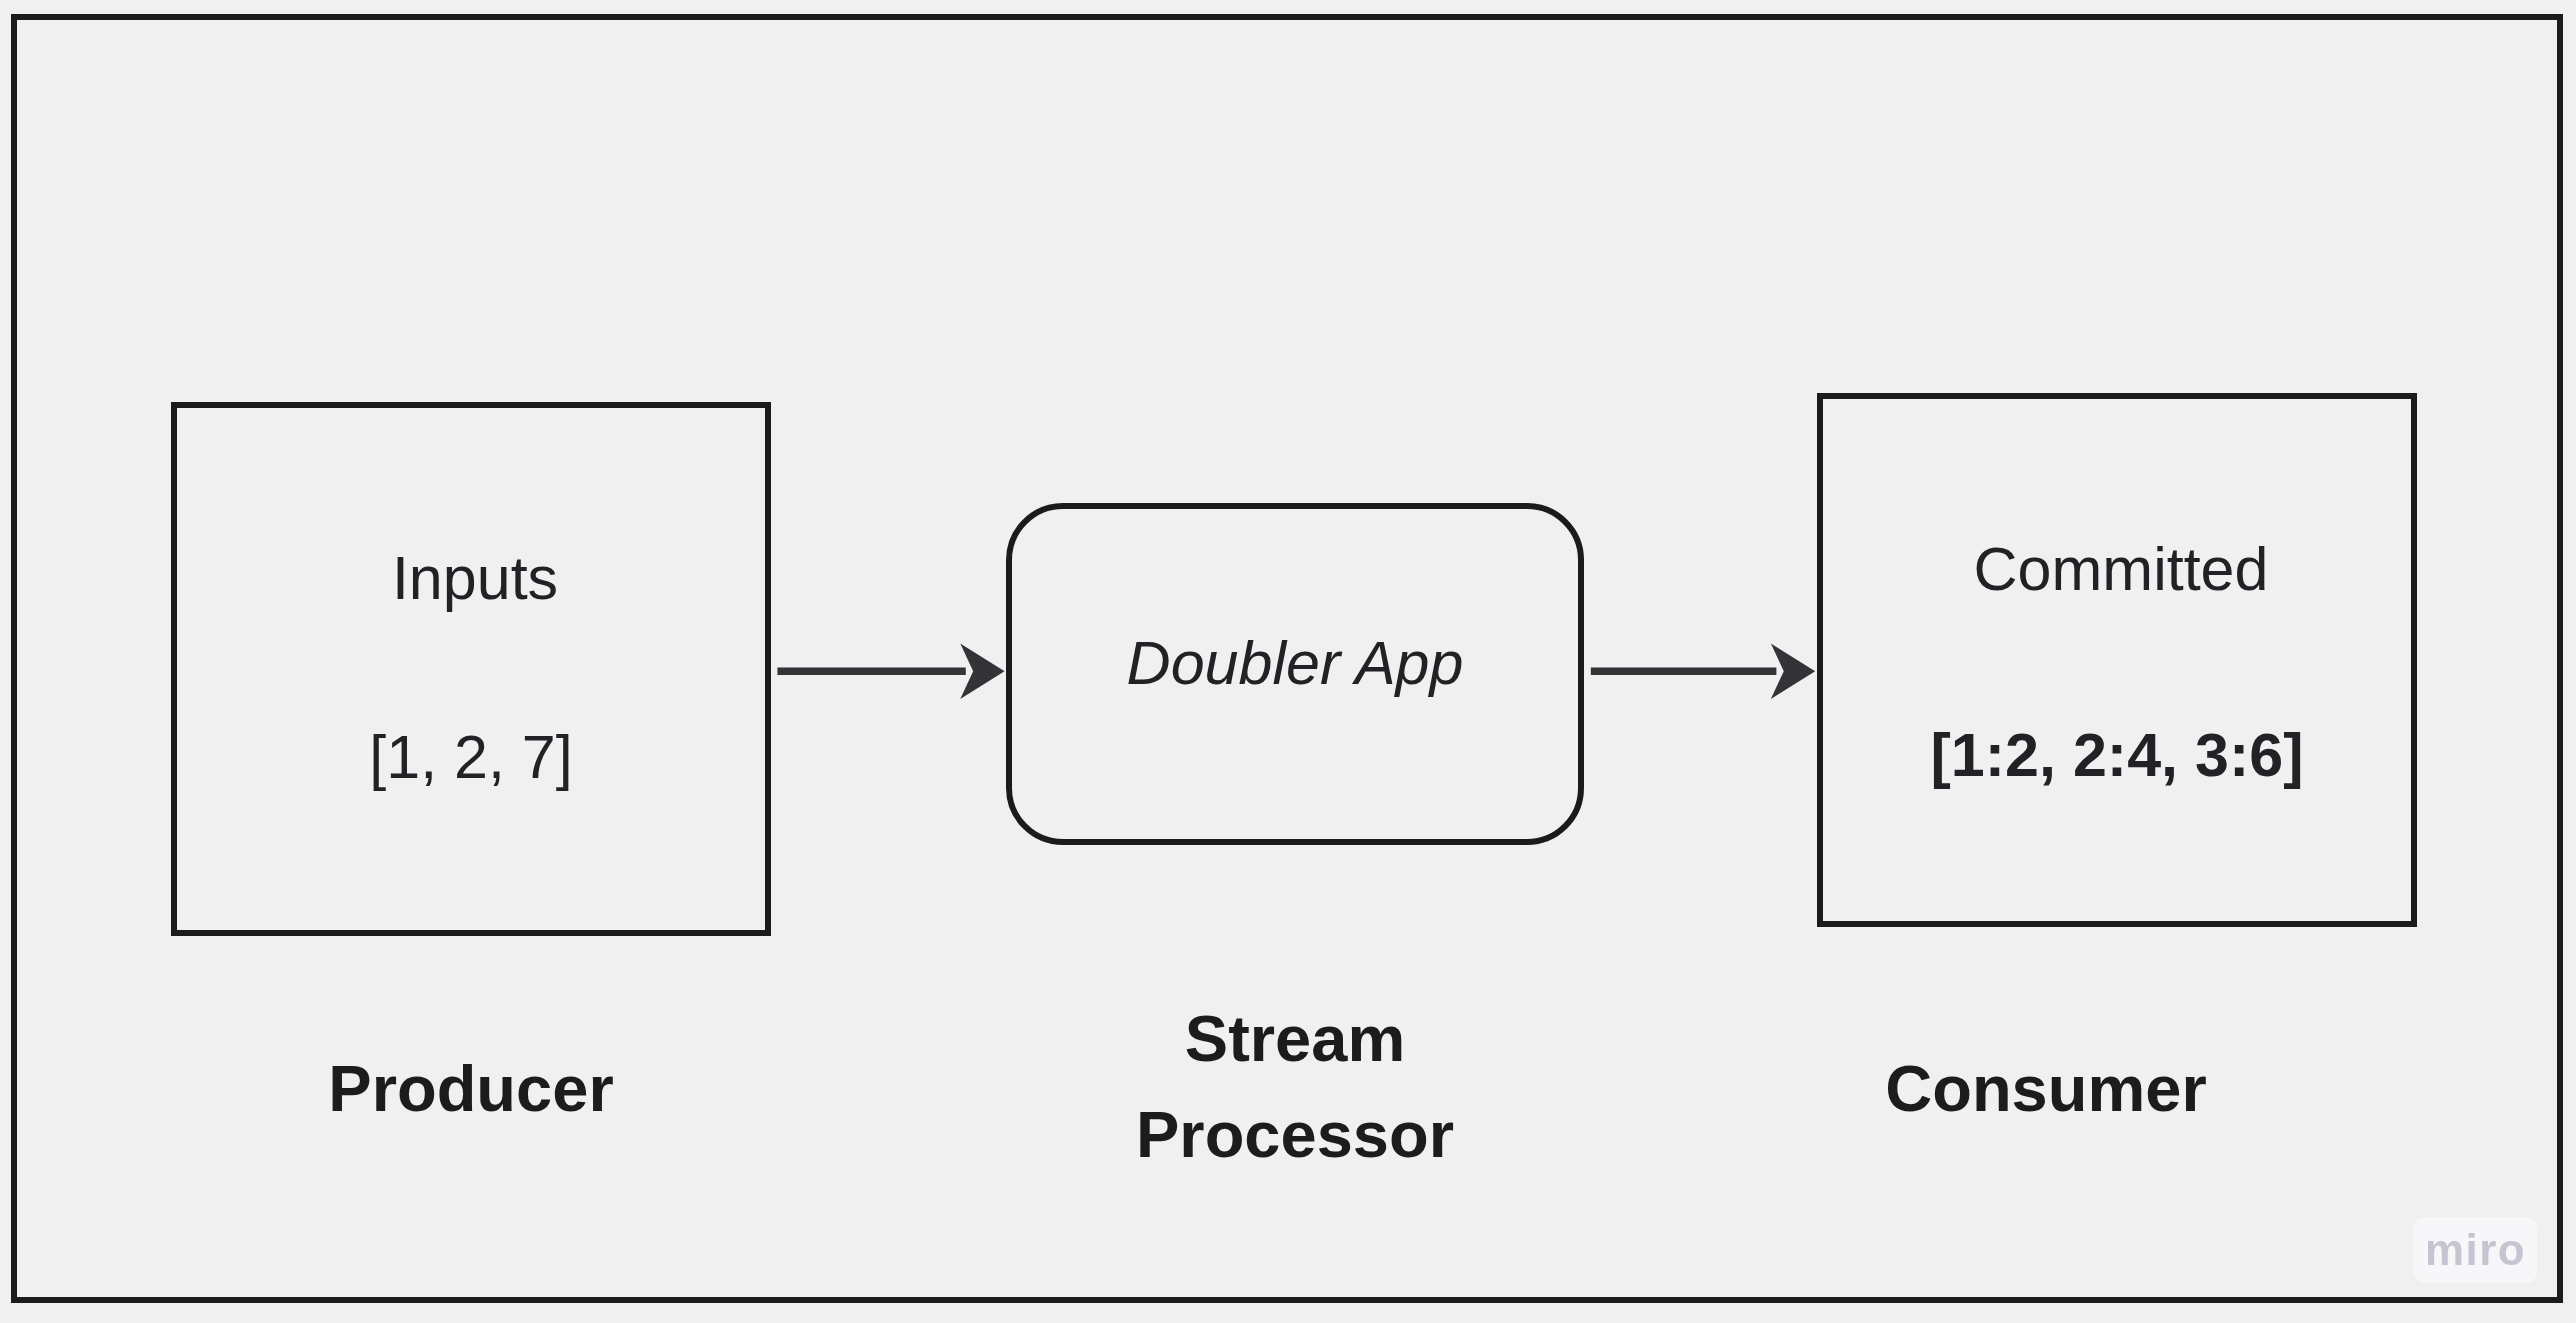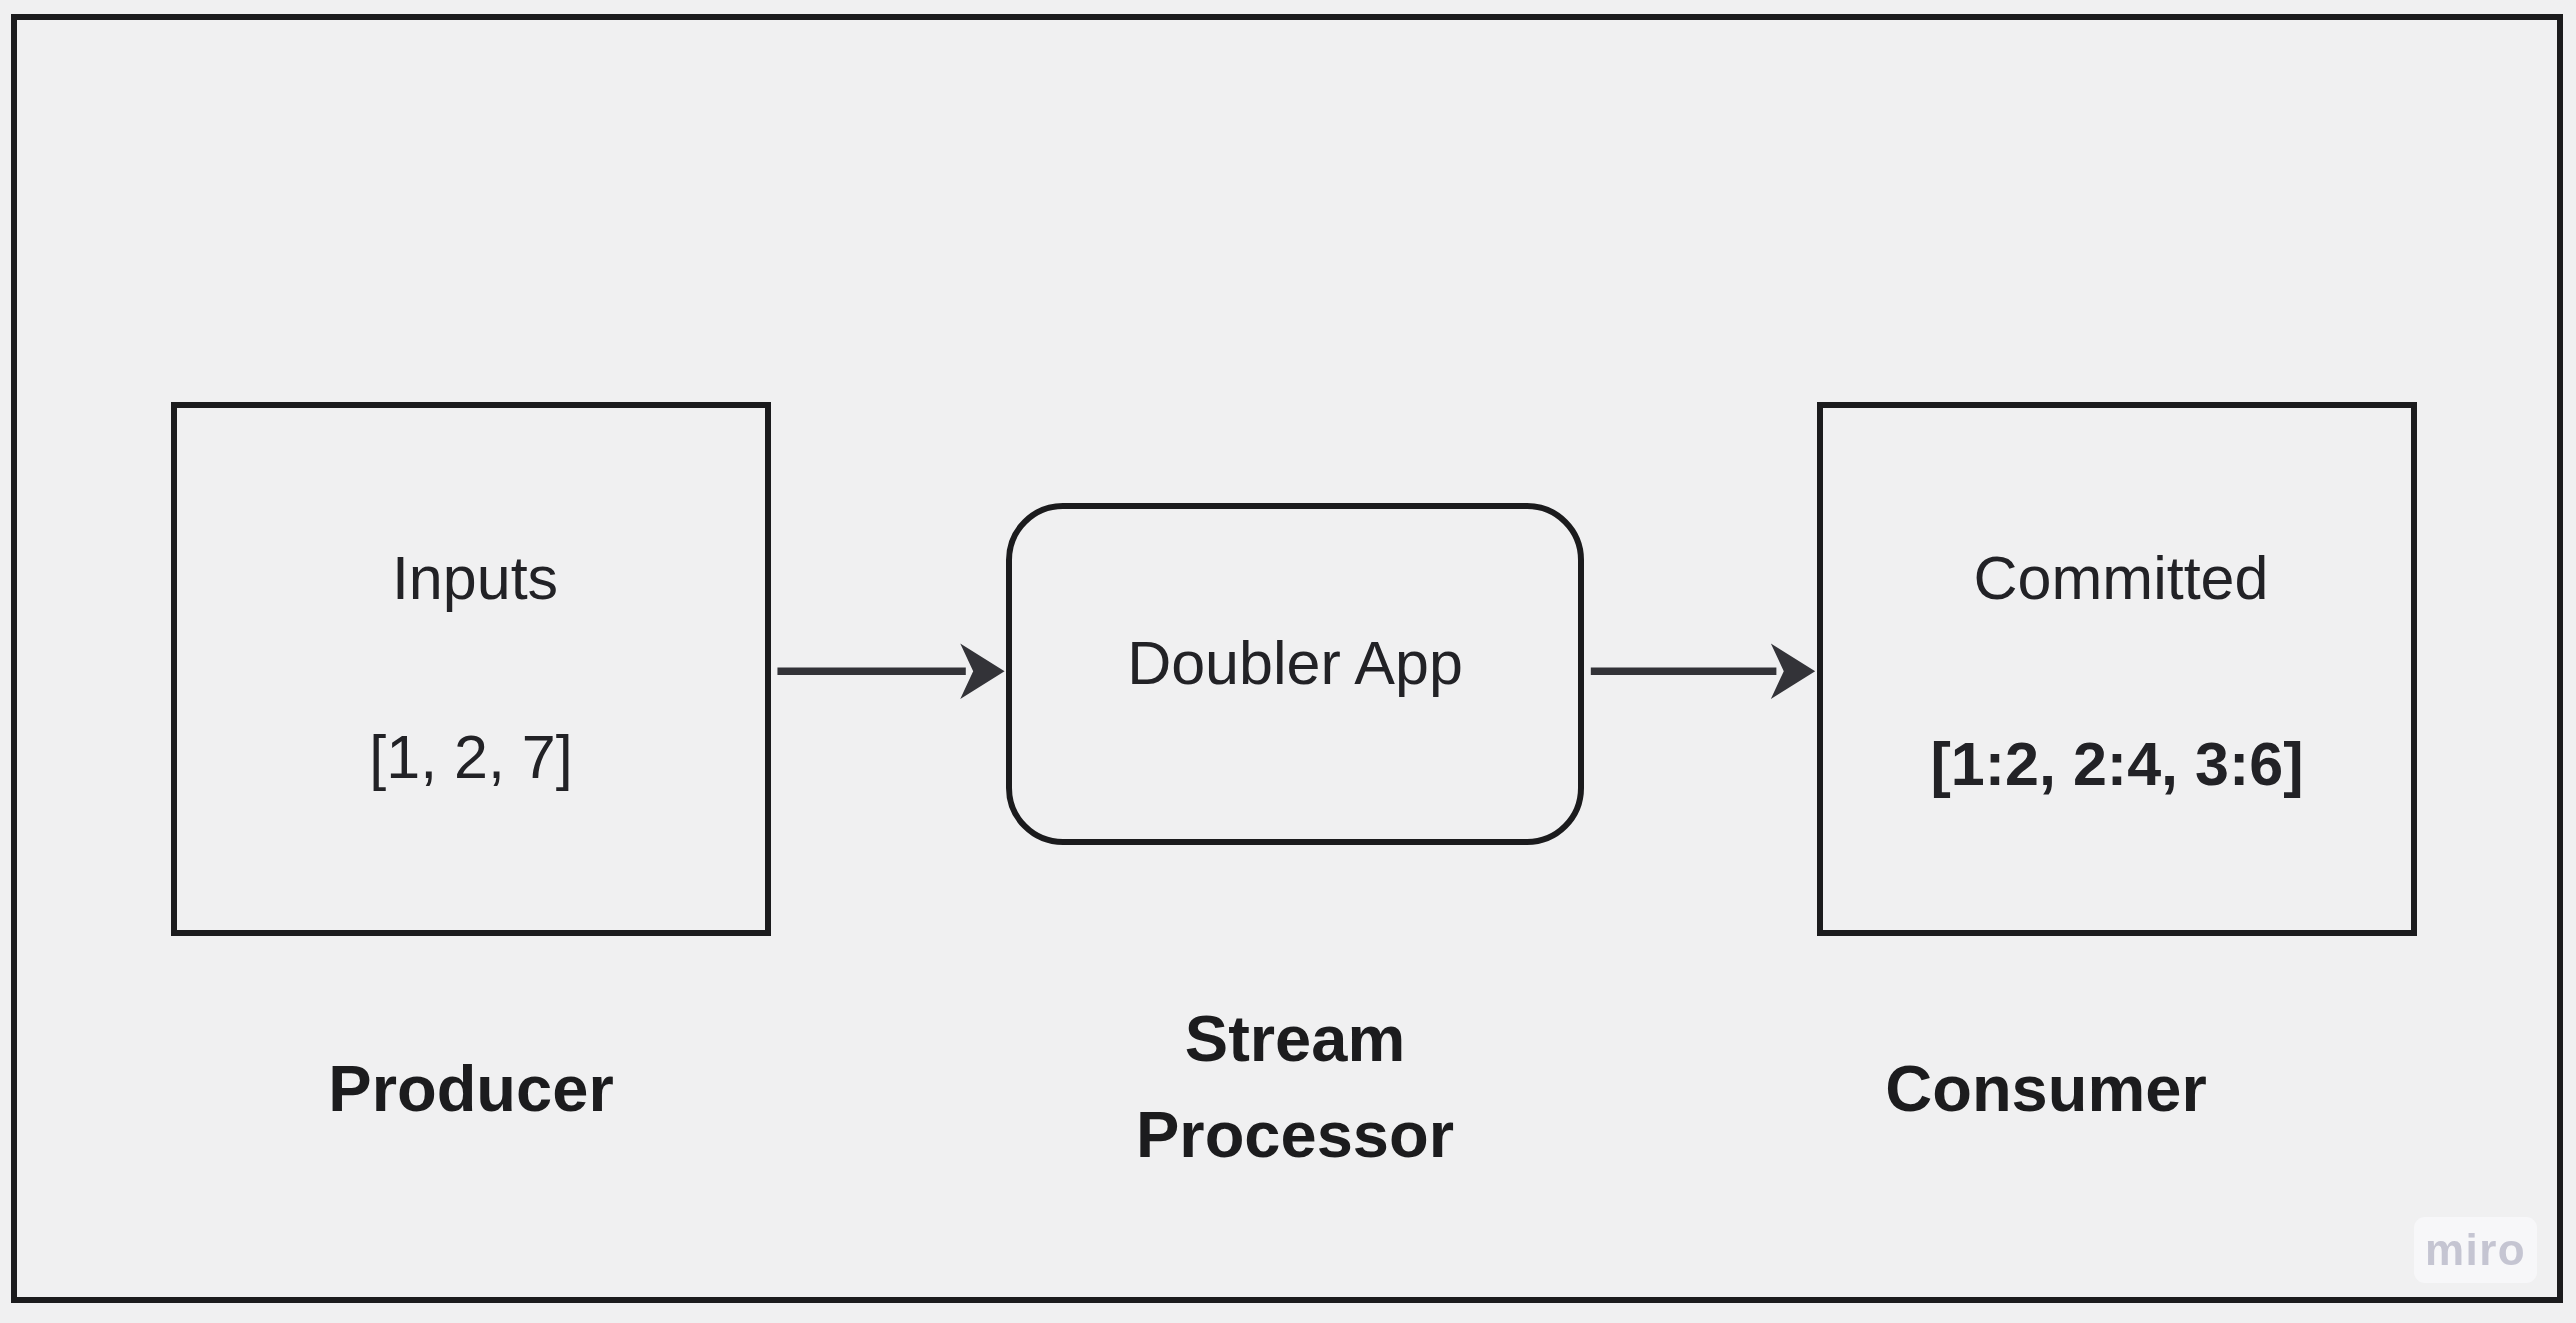--- a/index.html
+++ b/index.html
@@ -30,22 +30,22 @@
     text-align:center;font-size:87px;font-weight:700;color:var(--heading);
     letter-spacing:-0.9px;
   }
   .node{
     position:absolute;border:6.5px solid var(--stroke);
     background:transparent;
   }
   .node.square{width:600px;height:534px;}
   .node.rounded{width:578px;height:342px;border-radius:57px;}
   .node-producer{left:171px;top:402px;}
-  .node-processor{left:1006px;top:503px;}
-  .node-consumer{left:1817px;top:402px;}
+  .node-processor{left:1006px;top:503px;font-style:italic;}
+  .node-consumer{left:1817px;top:393px;}
   .node-line{
     position:absolute;left:0;width:100%;text-align:center;
     transform:translateY(-50%);
     font-size:61px;font-weight:400;color:var(--text);
   }
   .node-line.t1{top:170px;padding-left:8px;}
   .node-line.t2{top:349px;}
   .node-line.mid{top:154px;}
   .node-line.bold{font-weight:700;margin-top:7px;}
   .edge-layer{position:absolute;inset:0;pointer-events:none;}

